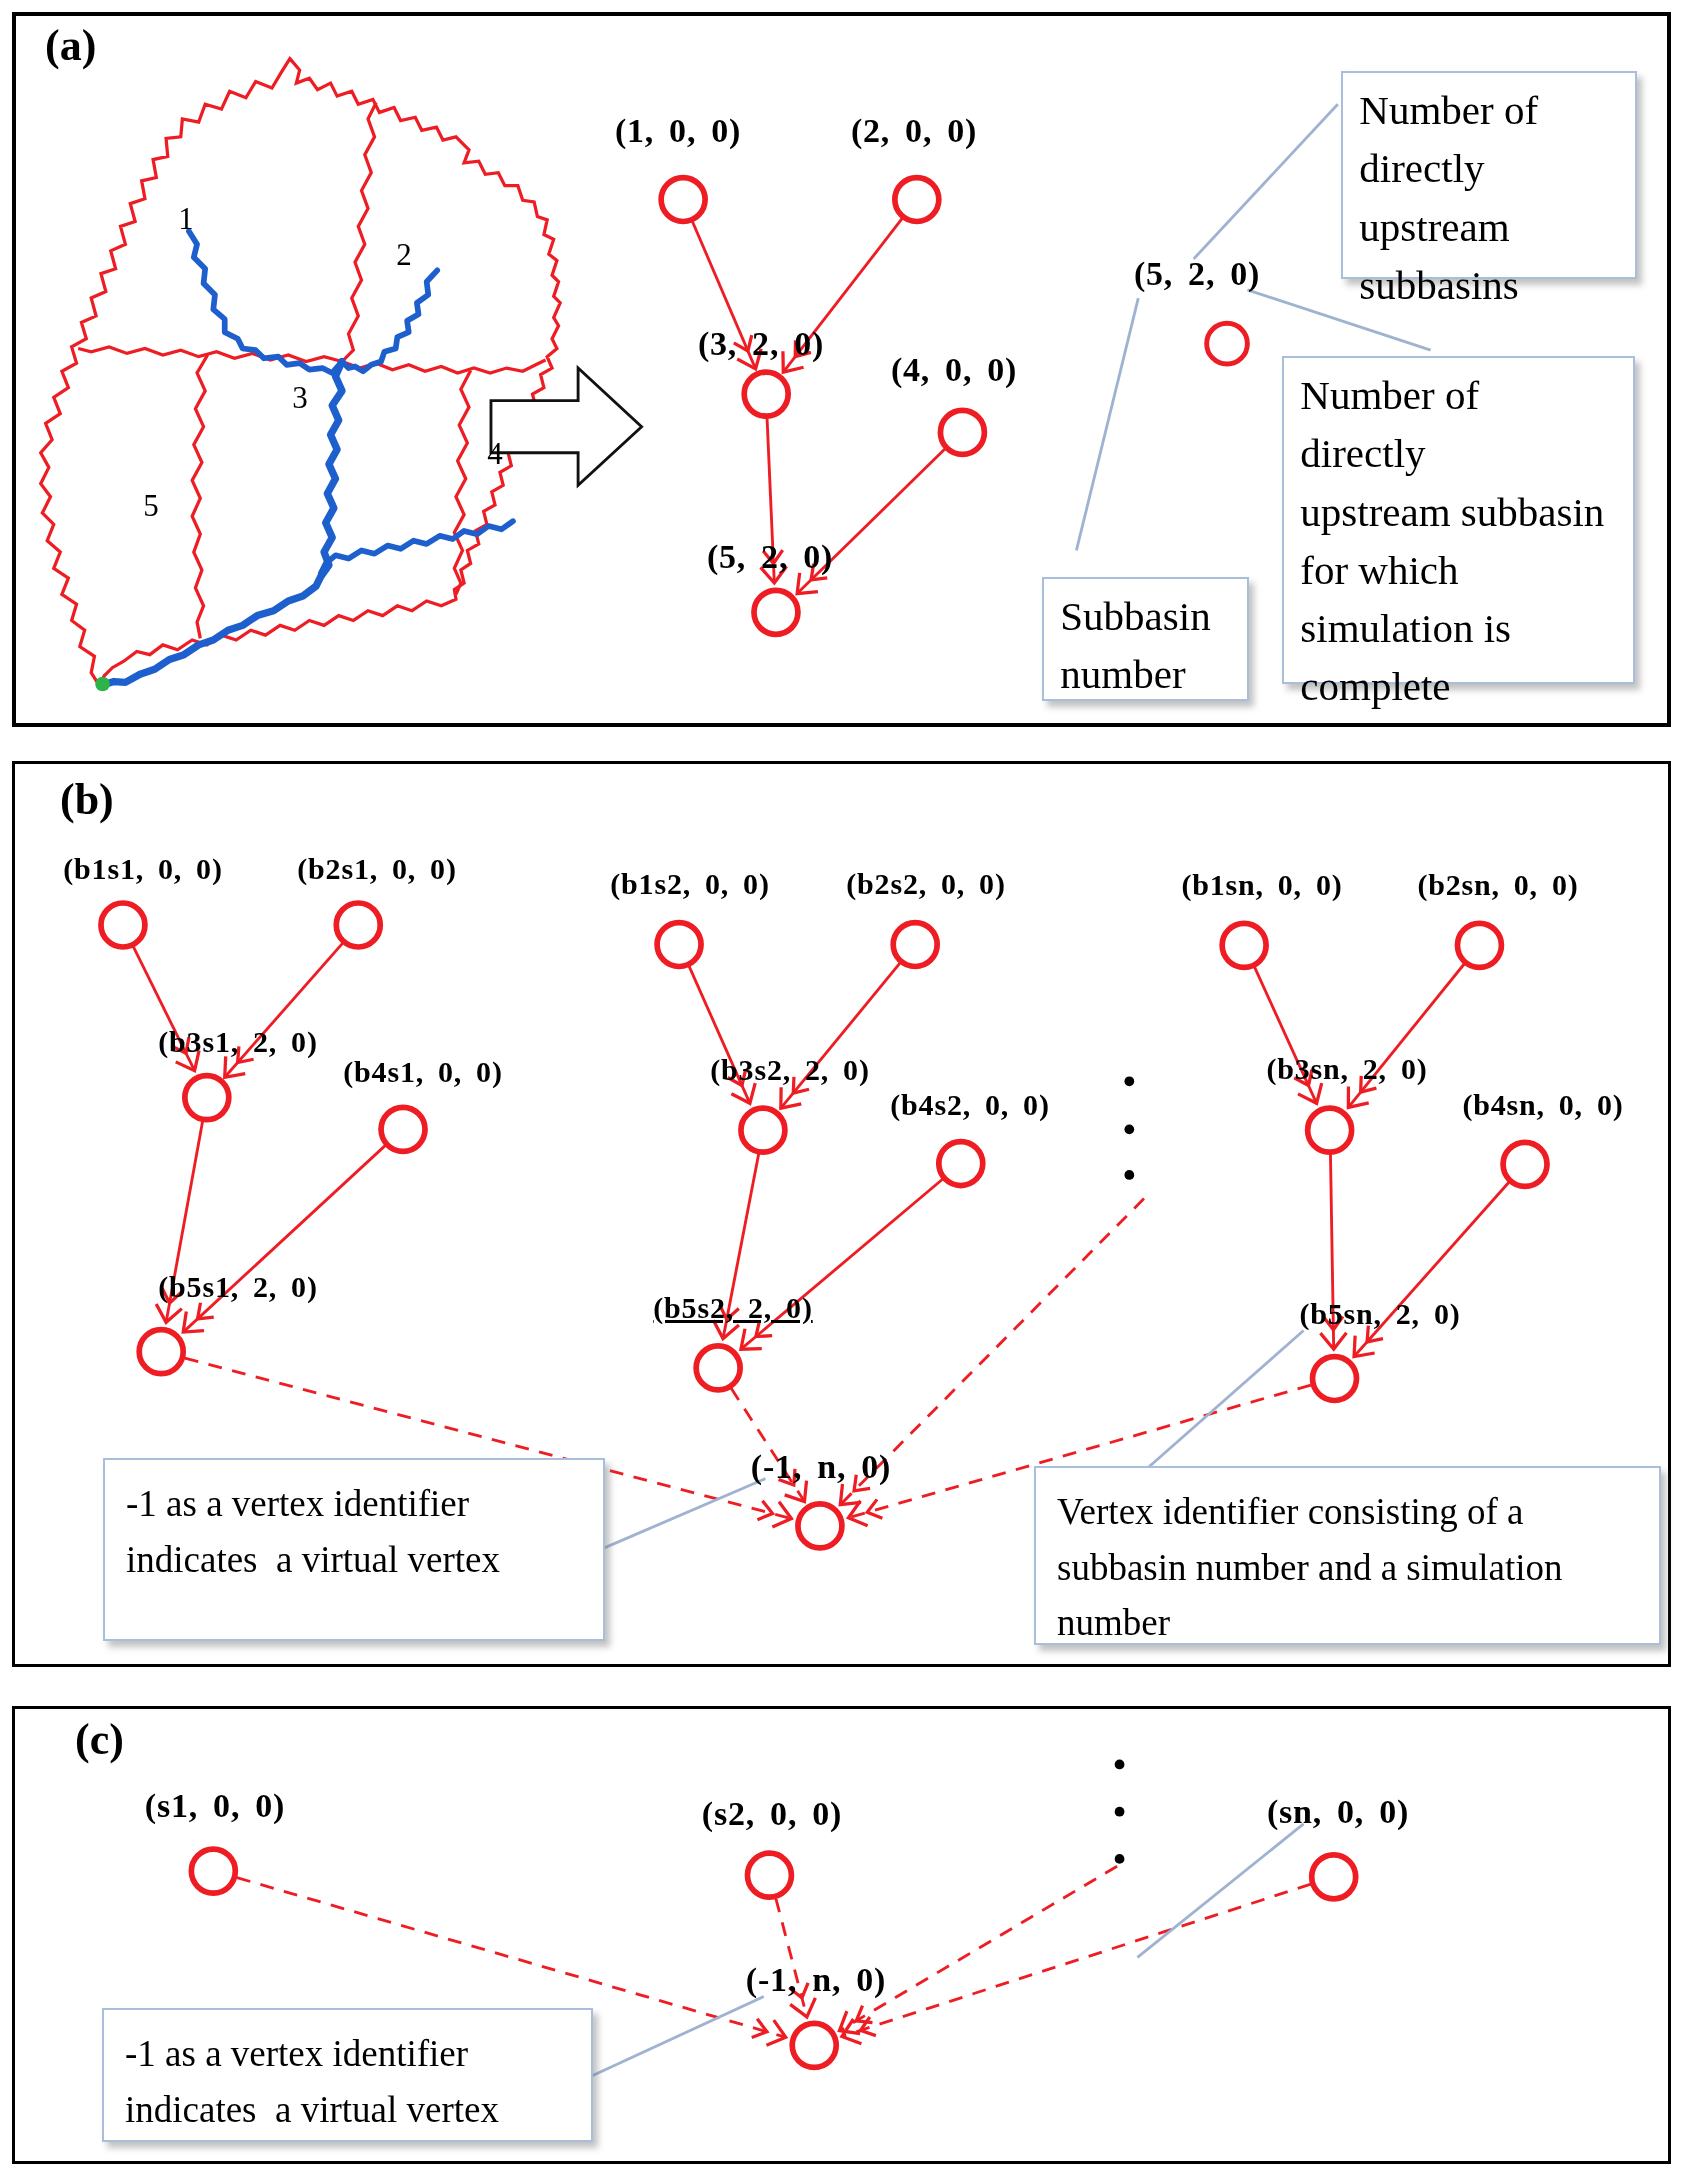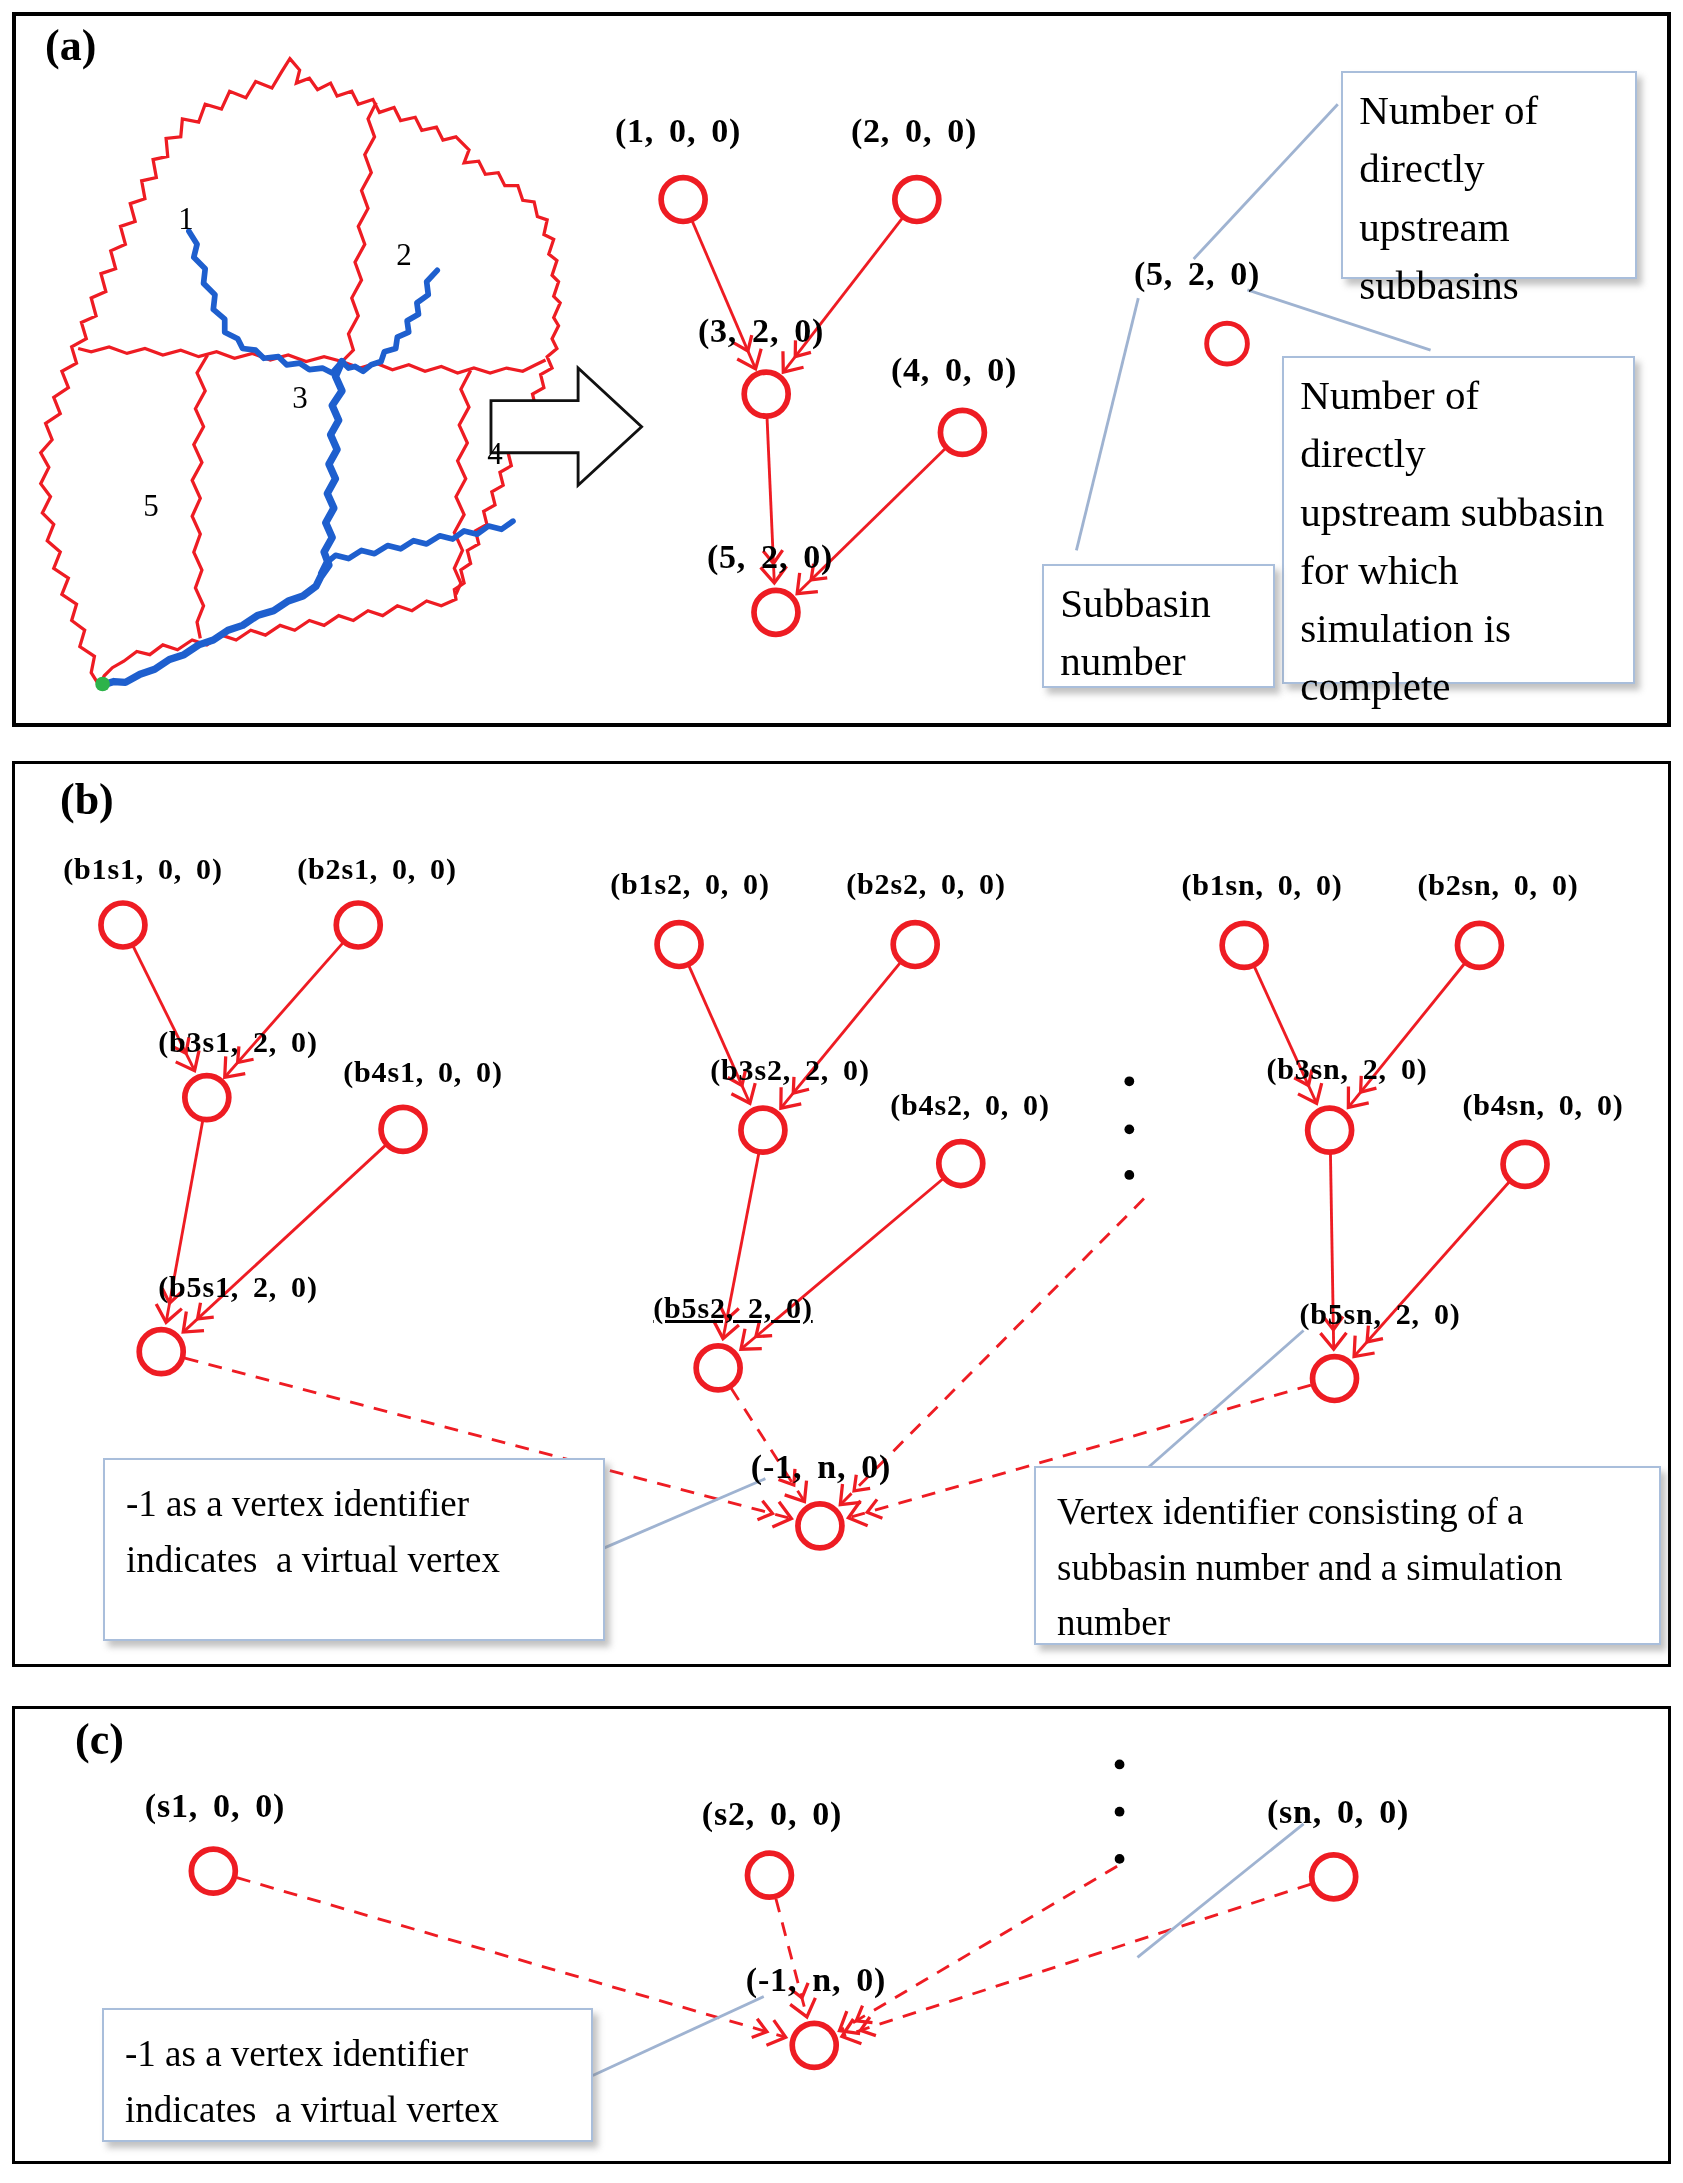--- a/index.html
+++ b/index.html
@@ -170,36 +170,36 @@
   <div class="ptag" style="left:75px;top:1718px;">(c)</div>
 
   <div class="mnum" style="left:186px;top:218px;">1</div>
   <div class="mnum" style="left:404px;top:254px;">2</div>
   <div class="mnum" style="left:300px;top:397px;">3</div>
   <div class="mnum" style="left:495px;top:453px;">4</div>
   <div class="mnum" style="left:151px;top:505px;">5</div>
 
   <div class="lbl" style="left:678px;top:131px;">(1, 0, 0)</div>
   <div class="lbl" style="left:914px;top:131px;">(2, 0, 0)</div>
-  <div class="lbl" style="left:761px;top:331px;">(3, 2, 0)</div>
+  <div class="lbl" style="left:761px;top:344px;">(3, 2, 0)</div>
   <div class="lbl" style="left:954px;top:370px;">(4, 0, 0)</div>
   <div class="lbl" style="left:770px;top:557px;">(5, 2, 0)</div>
   <div class="lbl" style="left:1197px;top:274px;">(5, 2, 0)</div>
 
   <div class="box" style="left:1341px;top:71px;width:296px;height:208px;">Number of
 directly
 upstream
 subbasins</div>
   <div class="box" style="left:1282px;top:356px;width:353px;height:328px;">Number of
 directly
 upstream subbasin
 for which
 simulation is
 complete</div>
-  <div class="box" style="left:1042px;top:564px;width:233px;height:124px;">Subbasin
+  <div class="box" style="left:1042px;top:577px;width:207px;height:124px;">Subbasin
 number</div>
 
   <div class="lbl lblb" style="left:143px;top:869px;">(b1s1, 0, 0)</div>
   <div class="lbl lblb" style="left:377px;top:869px;">(b2s1, 0, 0)</div>
   <div class="lbl lblb" style="left:226px;top:1042px;margin-left:12px;">(b3s1, 2, 0)</div>
   <div class="lbl lblb" style="left:423px;top:1072px;">(b4s1, 0, 0)</div>
   <div class="lbl lblb" style="left:238px;top:1287px;">(b5s1, 2, 0)</div>
 
   <div class="lbl lblb" style="left:690px;top:884px;">(b1s2, 0, 0)</div>
   <div class="lbl lblb" style="left:926px;top:884px;">(b2s2, 0, 0)</div>

